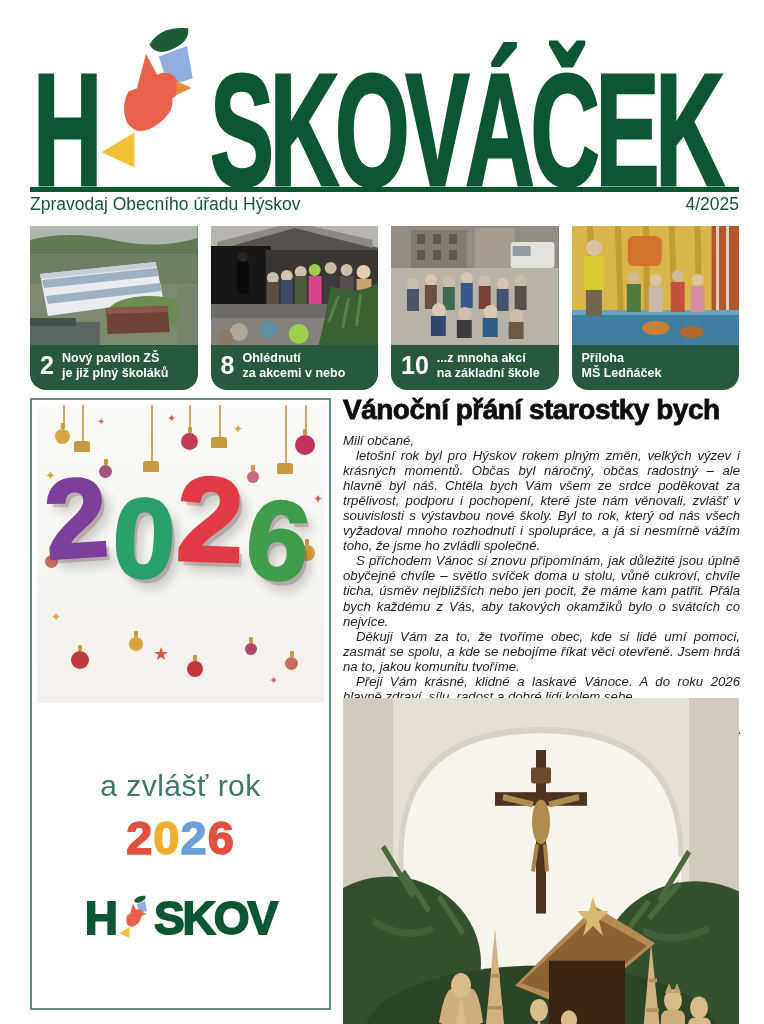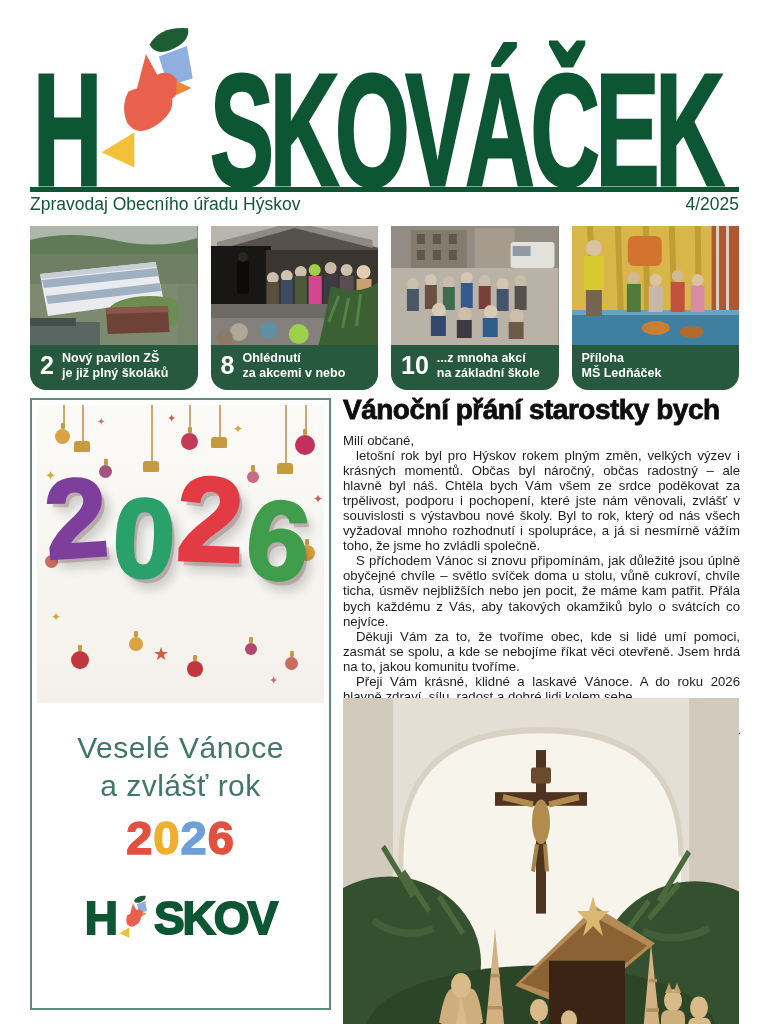--- a/index.html
+++ b/index.html
@@ -67,21 +67,21 @@
     letter-spacing:-2px; -webkit-text-stroke:1.8px #0d5634;
   }
   .logo-bird { width:36px; height:46px; margin:0 1px; }
 
   
   .article { position:absolute; left:343px; top:394px; width:397px; }
   .article h1 {
     font-size:28px; font-weight:bold; color:#0e0e0e; letter-spacing:-.5px;
     -webkit-text-stroke:.8px #0e0e0e; margin-bottom:7px; white-space:nowrap;
   }
-  .article .body { font-size:13.2px; line-height:1.14; text-align:justify; color:#1e1e1e; }
+  .article .body { font-style:italic; font-size:13.2px; line-height:1.14; text-align:justify; color:#1e1e1e; }
   .article .body p { text-indent:13px; }
   .article .body p.salut { text-indent:0; }
   .signature { text-align:right; font-weight:bold; font-size:13.5px; color:#111; margin-top:3px; }
 
   
   .photo { position:absolute; left:343px; top:698px; width:396px; height:394px; overflow:hidden; }
   .photo svg { display:block; width:100%; height:100%; }
   .photo-caption {
     position:absolute; left:10px; bottom:12px; font-size:23px; font-weight:bold; color:#fff;
     letter-spacing:.4px; white-space:nowrap;
@@ -313,21 +313,21 @@
       <div class="star" style="left:60px;top:12px;color:#c96a86;font-size:10px">✦</div>
 
       <div class="digit3d" style="left: 8px; top: 58px; transform: rotate(-4deg); color: rgb(125, 63, 155);">2</div>
       <div class="digit3d" style="left: 76px; top: 78px; transform: rotate(3deg); color: rgb(42, 160, 107);">0</div>
       <div class="digit3d" style="left: 140px; top: 54px; font-size: 120px; transform: rotate(2deg); color: rgb(226, 59, 67);">2</div>
       <div class="digit3d" style="left: 210px; top: 80px; transform: rotate(7deg); color: rgb(63, 157, 75);">6</div>
     </div>
 
     <div class="card-text">
       <div class="greet">
-        <span>Veselé Vánoce</span><br>
+        <br>
         <span>a zvlášť rok</span>
       </div>
       <div class="card-year">
         <span style="color: rgb(226, 80, 63);">2</span><span style="color: rgb(238, 176, 46);">0</span><span style="color: rgb(111, 159, 216);">2</span><span style="color: rgb(226, 80, 63);">6</span>
       </div>
       <div class="card-logo">
         <span class="logo-txt">H</span>
         <svg class="logo-bird" viewBox="0 0 100 130">
             <use href="#bird"></use>
           </svg>

